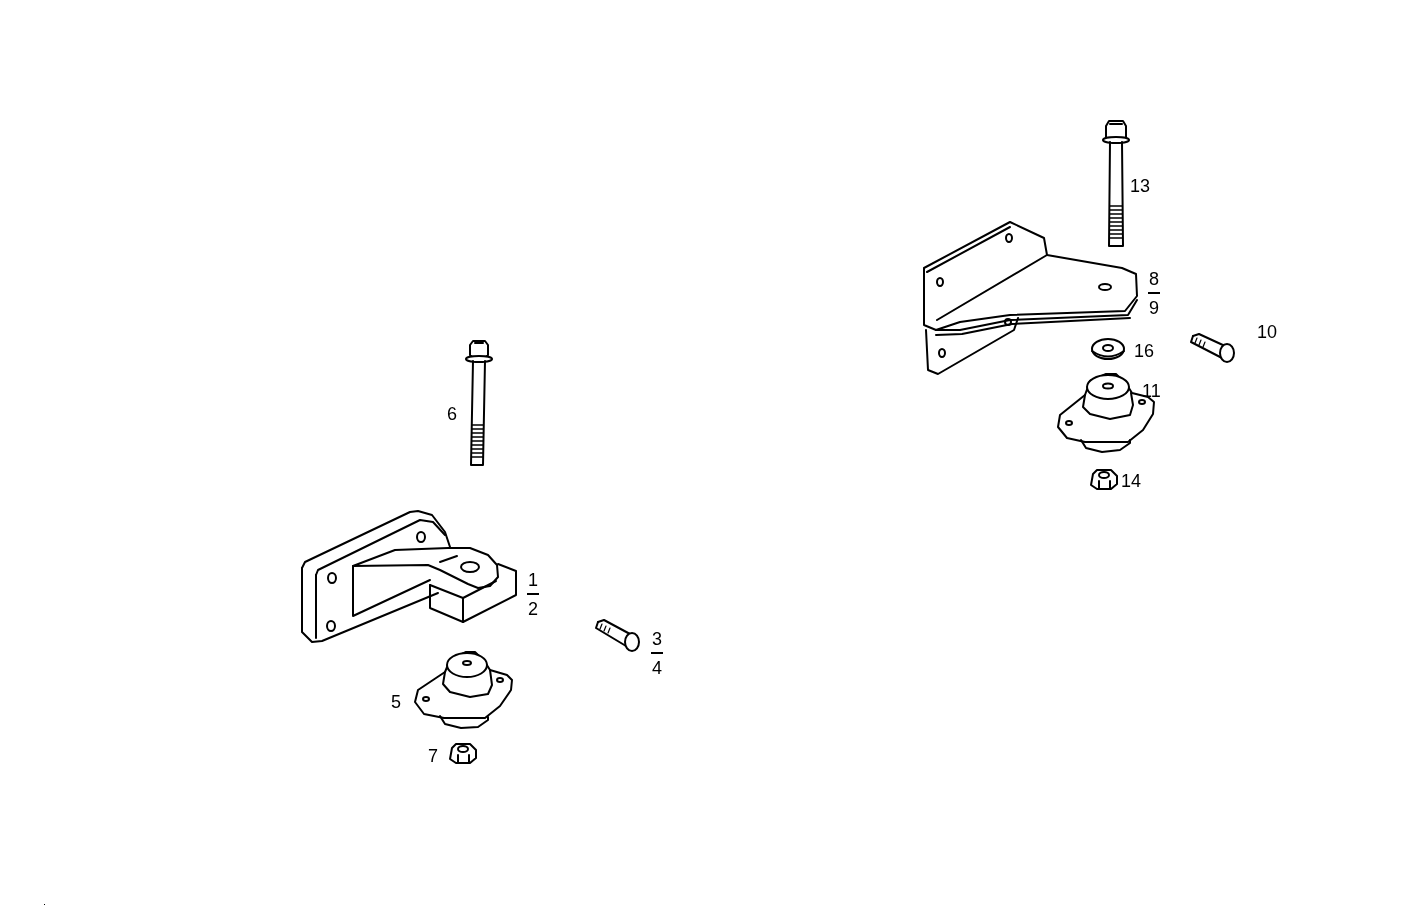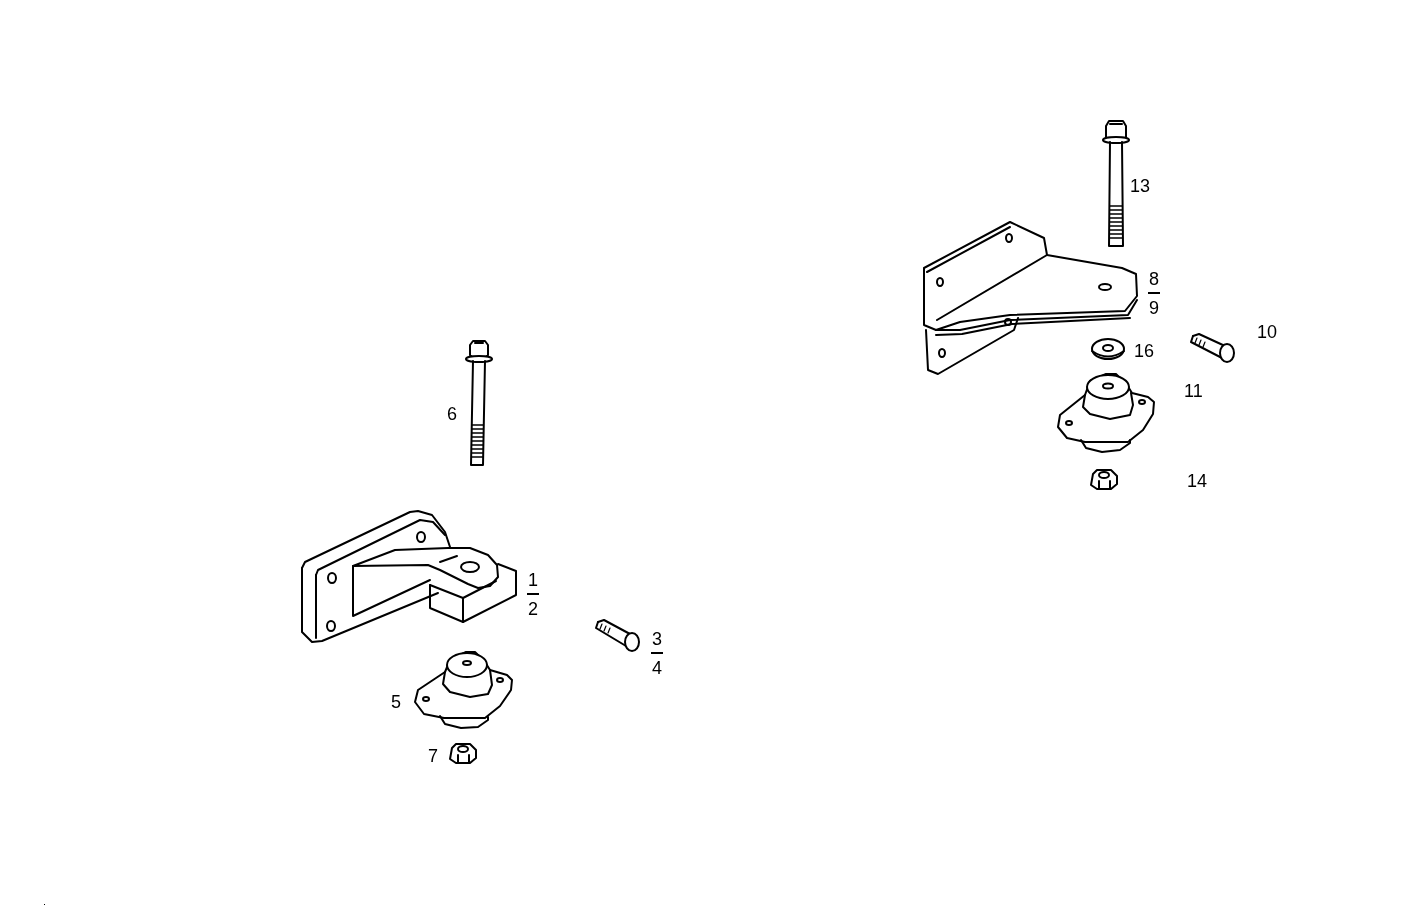--- a/index.html
+++ b/index.html
@@ -169,18 +169,18 @@
 <span class="callout" style="left:447px; top:405px;">6</span>
 <span class="callout" style="left:428px; top:747px;">7</span>
 
 <div class="frac" style="left:1148px; top:270px;">
   <span>8</span>
   <span class="bar"></span>
   <span>9</span>
 </div>
 
 <span class="callout" style="left:1213px; top:323px;margin-left:44px;">10</span>
-<span class="callout" style="left:1184px; top:382px;text-align:center;">11</span>
+<span class="callout" style="left:1142px; top:382px;text-align:center;">11</span>
 <span class="callout" style="left:1134px; top:342px;">16</span>
 <span class="callout" style="left:1130px; top:177px;">13</span>
-<span class="callout" style="left:1187px; top:472px;">14</span>
+<span class="callout" style="left:1121px; top:472px;">14</span>
 
 <div class="dot"></div>
 
 </body></html>

